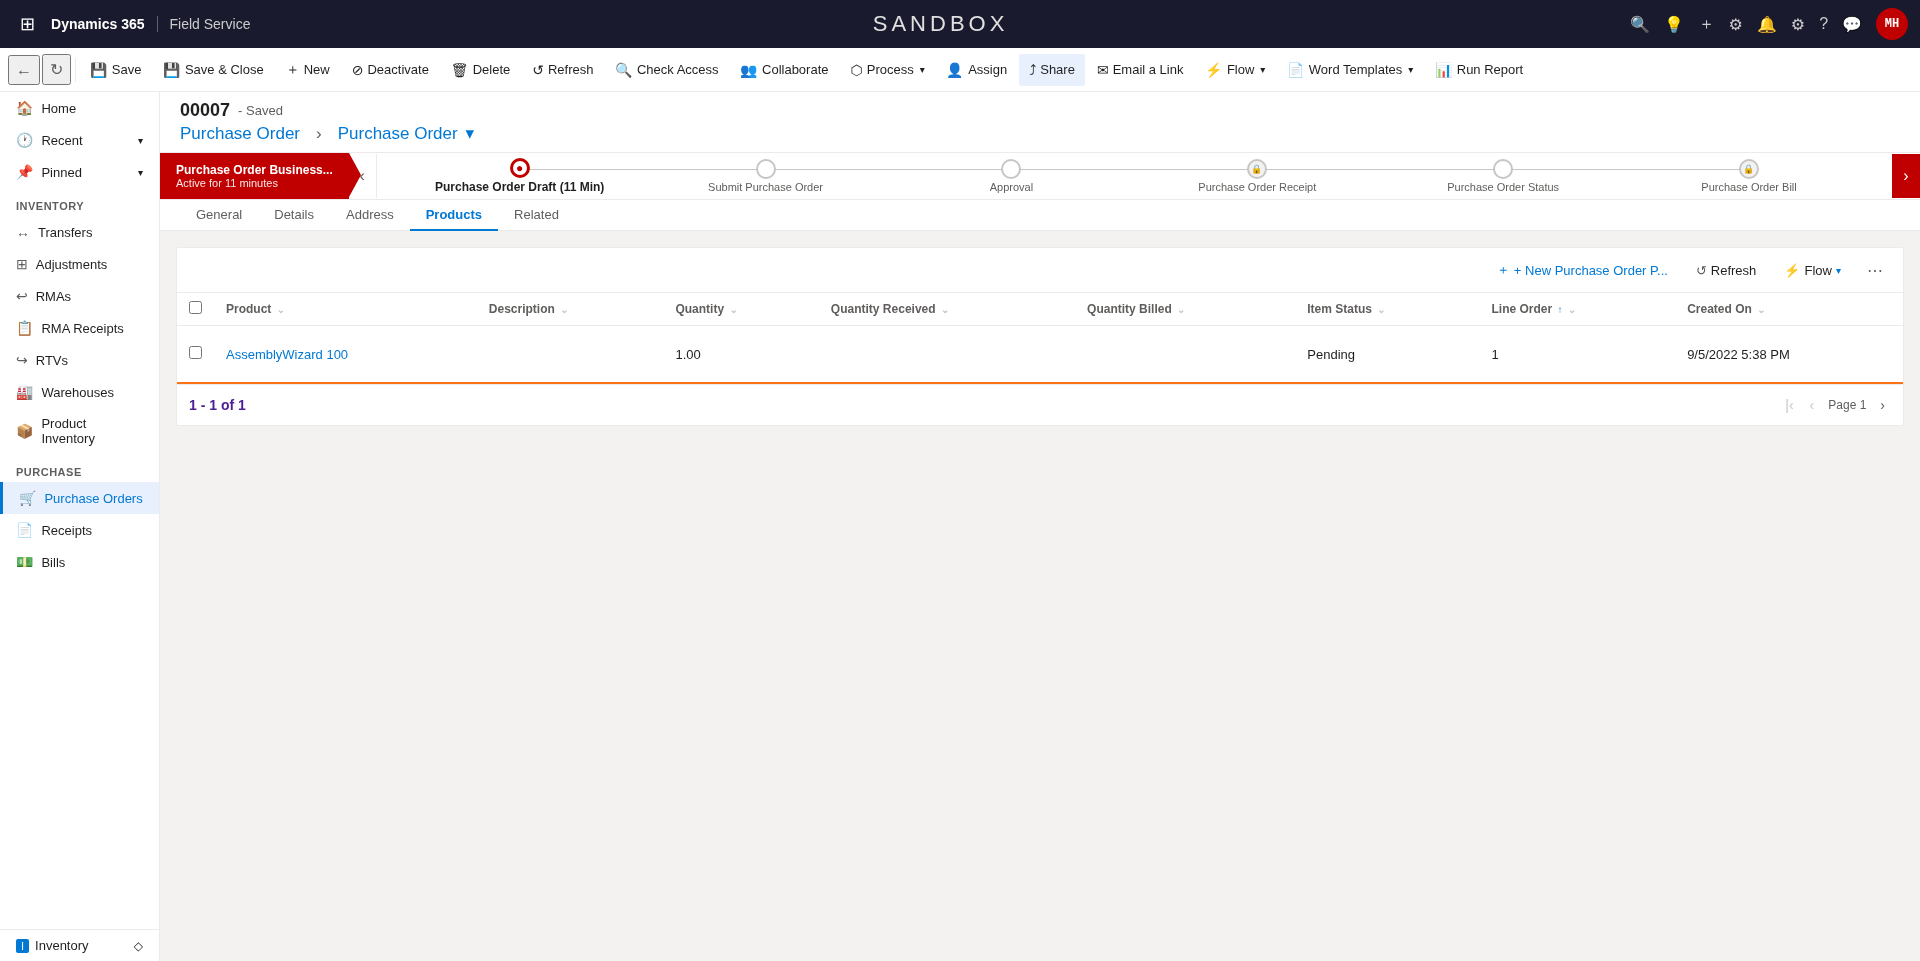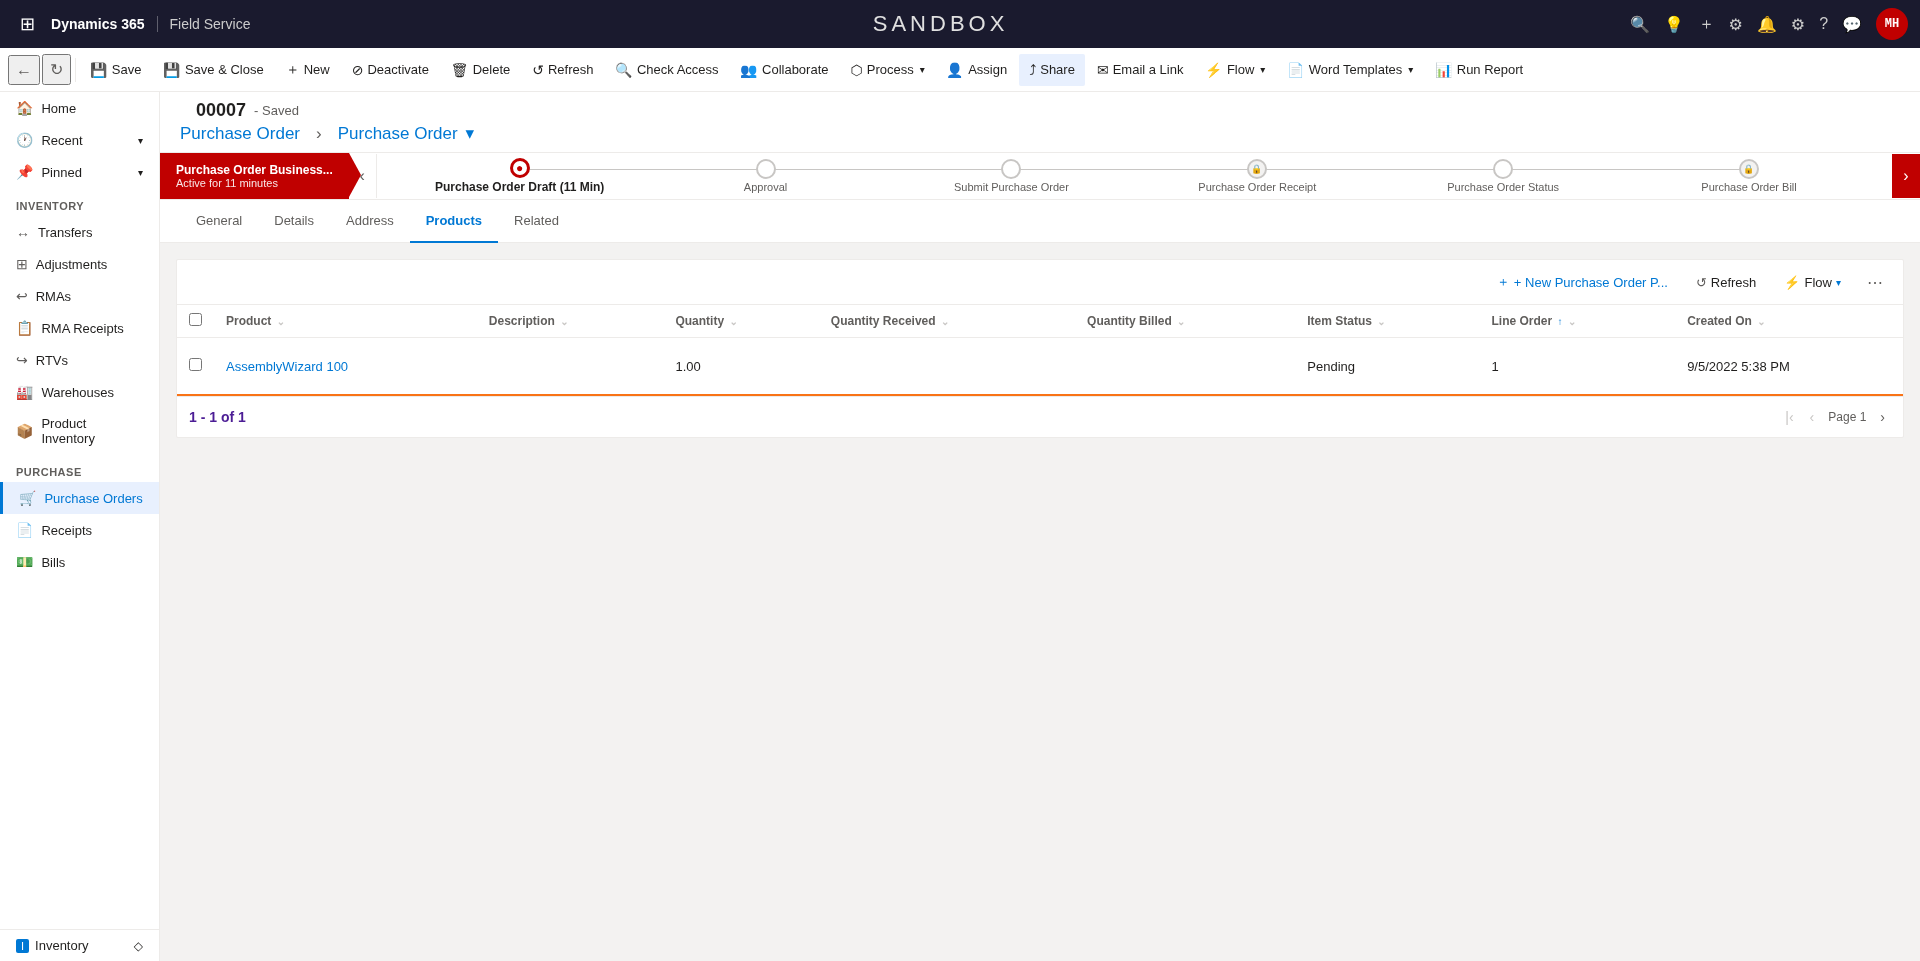--- a/index.html
+++ b/index.html
@@ -80,21 +80,21 @@
     .main-content {
       flex: 1; overflow-y: auto; background: #f3f2f1;
       display: flex; flex-direction: column;
     }
 
     
     .record-header {
       background: #fff; padding: 8px 20px 0;
       border-bottom: 1px solid #edebe9;
     }
-    .record-title-row { display: flex; align-items: center; gap: 8px; margin-bottom: 2px; margin-left: 16px; }
+    .record-title-row { display: flex; align-items: center; gap: 8px; margin-bottom: 2px; }
     .record-number { font-size: 18px; font-weight: 600; color: #201f1e; }
     .record-saved { font-size: 13px; color: #605e5c; }
     .record-breadcrumb { display: flex; align-items: center; gap: 16px; font-size: 17px; color: #0078d4; margin-bottom: 8px; }
     .breadcrumb-sep { color: #605e5c; }
     .breadcrumb-item { cursor: pointer; }
 
     
     .process-bar {
       background: #fff; border-bottom: 1px solid #edebe9;
       display: flex; align-items: center; position: relative;
@@ -145,21 +145,21 @@
       color: #fff; font-size: 16px; display: flex; align-items: center; justify-content: center;
     }
 
     
     .tabs-bar {
       background: #fff; padding: 0 20px;
       border-bottom: 1px solid #edebe9;
       display: flex; gap: 0;
     }
     .tab {
-      padding: 13px 16px; font-size: 13px; cursor: pointer;
+      padding: 7px 16px; font-size: 13px; cursor: pointer;
       color: #605e5c; border-bottom: 2px solid transparent;
       margin-bottom: -1px;
     }
     .tab.active { color: #0078d4; border-bottom-color: #0078d4; font-weight: 600; }
 
     
     .grid-area {
       background: #fff; margin: 16px; border: 1px solid #edebe9; border-radius: 2px;
     }
     .grid-toolbar {
@@ -388,26 +388,26 @@
 
         <div class="process-step">
           <div class="process-circle active">
             <span style="color:#c00000;font-size:12px;font-weight:700;">●</span>
           </div>
           <span class="process-label active">Purchase Order Draft  (11 Min)</span>
         </div>
 
         <div class="process-step">
           <div class="process-circle"></div>
-          <span class="process-label">Approval</span>
+          <span class="process-label">Submit Purchase Order</span>
         </div>
 
         <div class="process-step">
           <div class="process-circle"></div>
-          <span class="process-label">Submit Purchase Order</span>
+          <span class="process-label">Approval</span>
         </div>
 
         <div class="process-step">
           <div class="process-circle" style="background:#f3f2f1;">
             <span style="font-size:9px;">🔒</span>
           </div>
           <span class="process-label">Purchase Order Receipt</span>
         </div>
 
         <div class="process-step">

